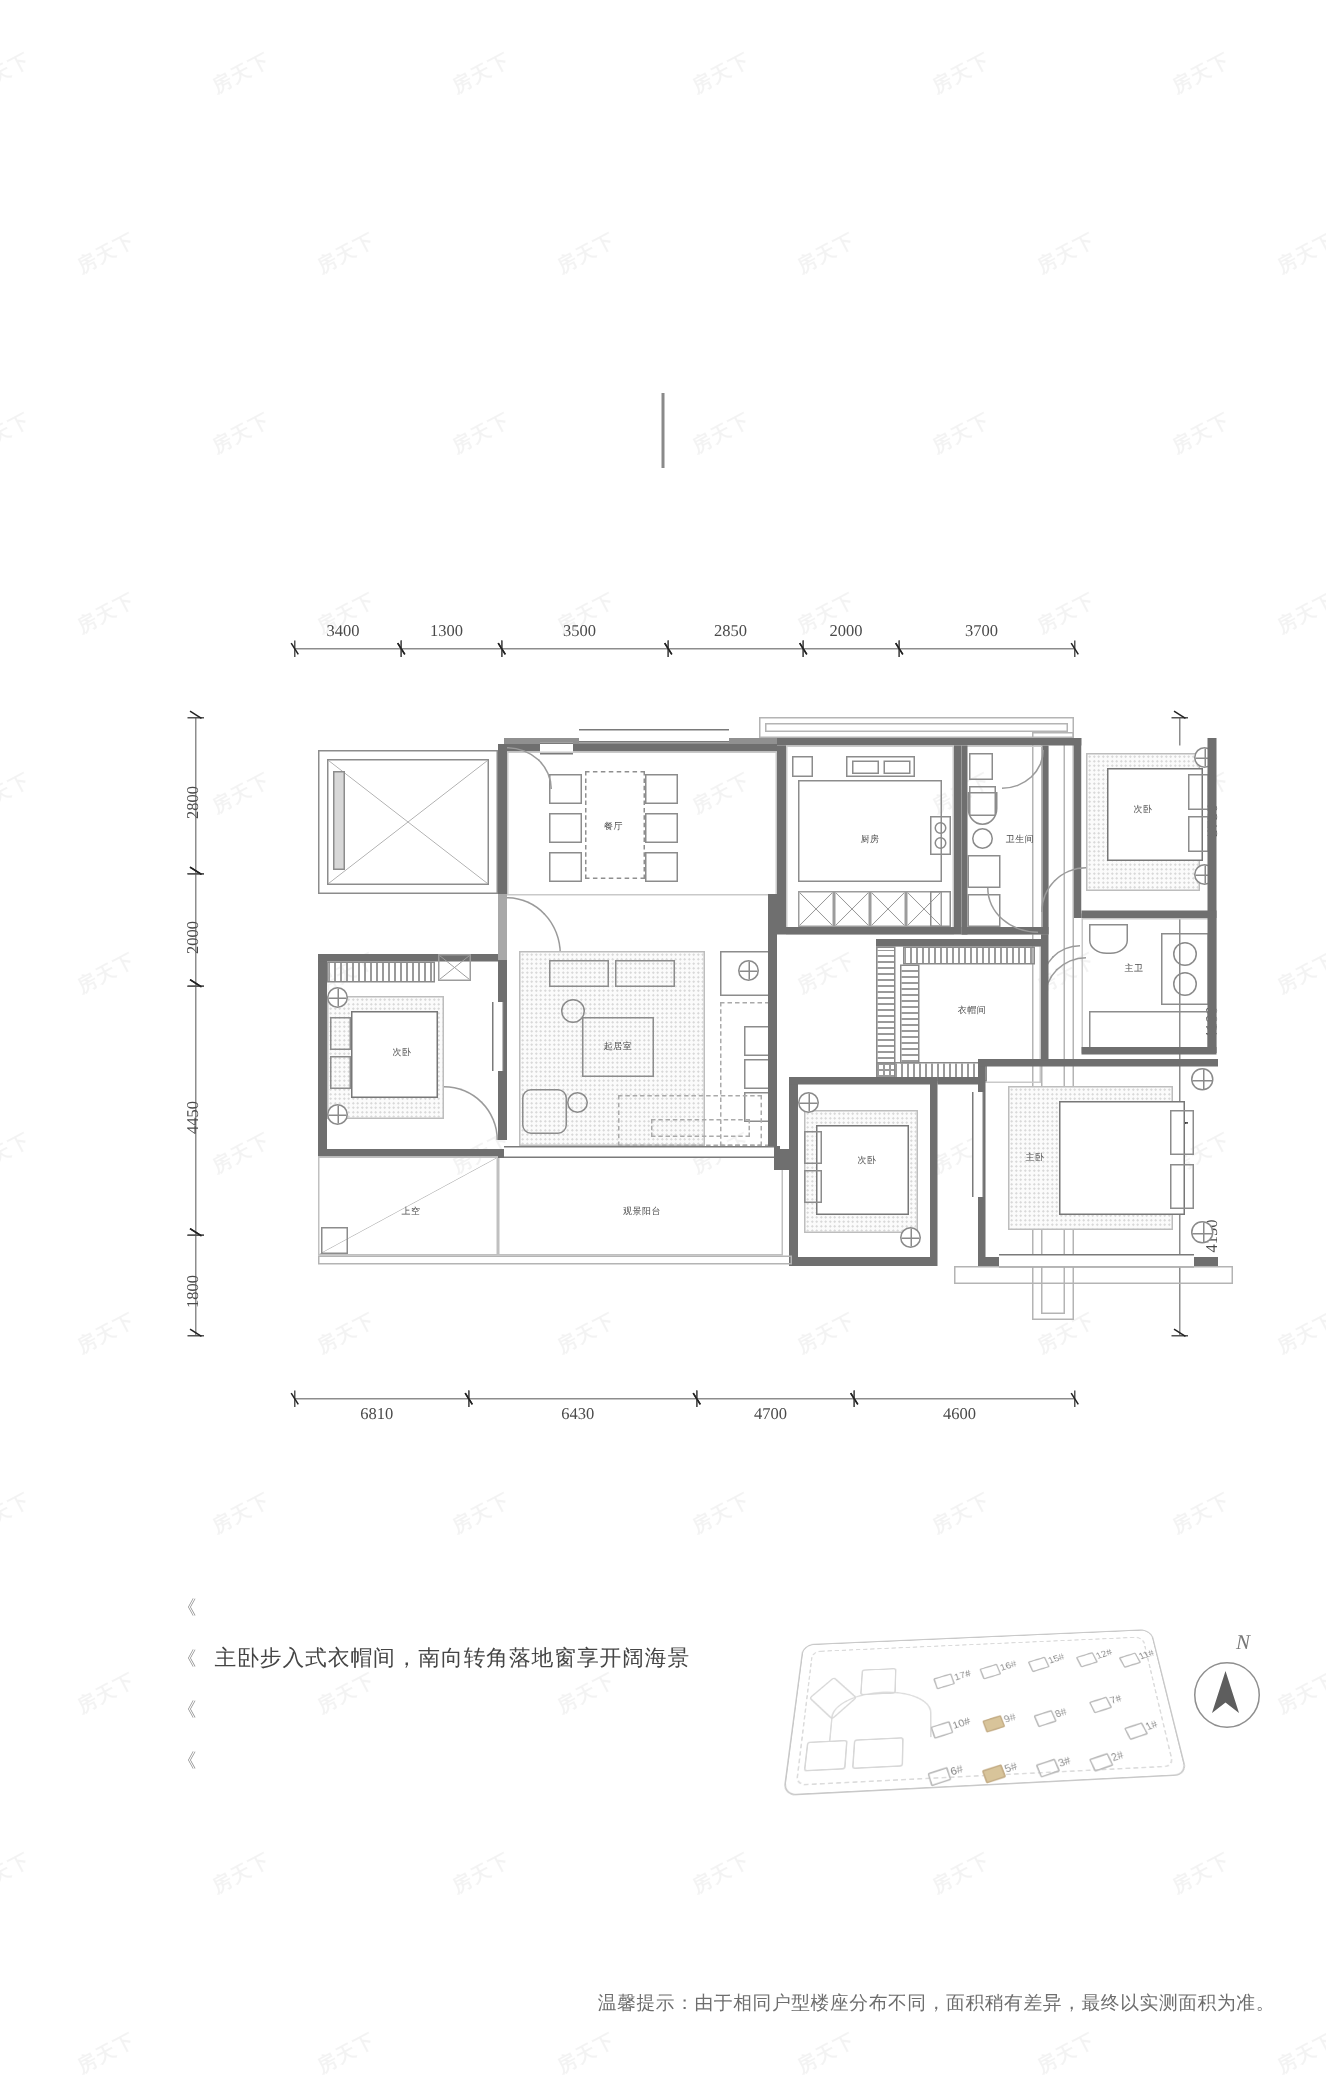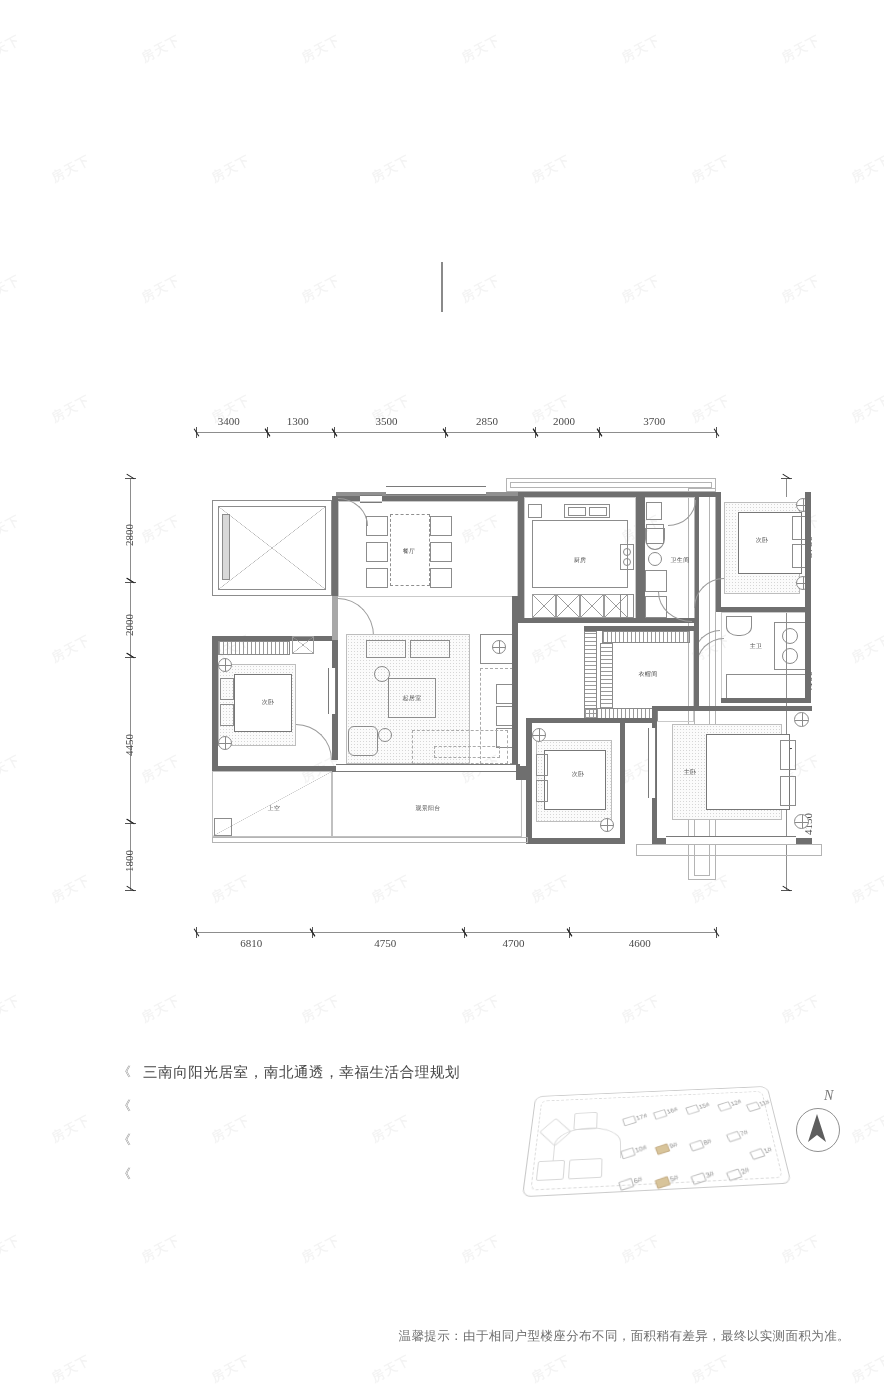--- a/index.html
+++ b/index.html
@@ -225,21 +225,21 @@
       <div class="dimline h" style="left: 196px; top: 532px; width: 520px;"></div>
       <div class="tick" style="left: 196px; top: 527px;"></div>
       <div class="slash" style="left: 192px; top: 532px;"></div>
       <div class="tick" style="left: 312.442px; top: 527px;"></div>
       <div class="slash" style="left: 308.442px; top: 532px;"></div>
       <div class="dimtxt" style="left: 240.221px; top: 537px;">6810</div>
       <div class="tick" style="left: 312.442px; top: 527px;"></div>
       <div class="slash" style="left: 308.442px; top: 532px;"></div>
       <div class="tick" style="left: 463.975px; top: 527px;"></div>
       <div class="slash" style="left: 459.975px; top: 532px;"></div>
-      <div class="dimtxt" style="left: 374.209px; top: 537px;">4750</div>
+      <div class="dimtxt" style="left: 374.209px; top: 537px;">6430</div>
       <div class="tick" style="left: 463.975px; top: 527px;"></div>
       <div class="slash" style="left: 459.975px; top: 532px;"></div>
       <div class="tick" style="left: 569.252px; top: 527px;"></div>
       <div class="slash" style="left: 565.252px; top: 532px;"></div>
       <div class="dimtxt" style="left: 502.613px; top: 537px;">4700</div>
       <div class="tick" style="left: 569.252px; top: 527px;"></div>
       <div class="slash" style="left: 565.252px; top: 532px;"></div>
       <div class="tick" style="left: 716px; top: 527px;"></div>
       <div class="slash" style="left: 712px; top: 532px;"></div>
       <div class="dimtxt" style="left: 628.626px; top: 537px;">4600</div>
@@ -481,24 +481,24 @@
     <div class="wall" style="left:498px;top:145px;width:5px;height:84px;"></div>
 
     <div class="thin2" style="left:440px;top:366px;width:186px;height:12px;"></div>
     <div class="thin2" style="left:16px;top:359px;width:316px;height:6px;"></div>
   </div>
 </div>
 
 <div id="features">
     <div class="feat">
       <span class="diamond" style="transform: rotate(0deg);">《</span>
-      <span class="feat-txt">三南向阳光居室，南北通透，幸福生活合理规划</span>
     </div>
     <div class="feat">
       <span class="diamond" style="transform: rotate(0deg);">《</span>
+      <span class="feat-txt">主卧步入式衣帽间，南向转角落地窗享开阔海景</span>
     </div>
     <div class="feat">
       <span class="diamond" style="transform: rotate(0deg);">《</span>
     </div>
     <div class="feat">
       <span class="diamond" style="transform: rotate(0deg);">《</span>
     </div>
   </div>
 
 <div id="siteplan">

